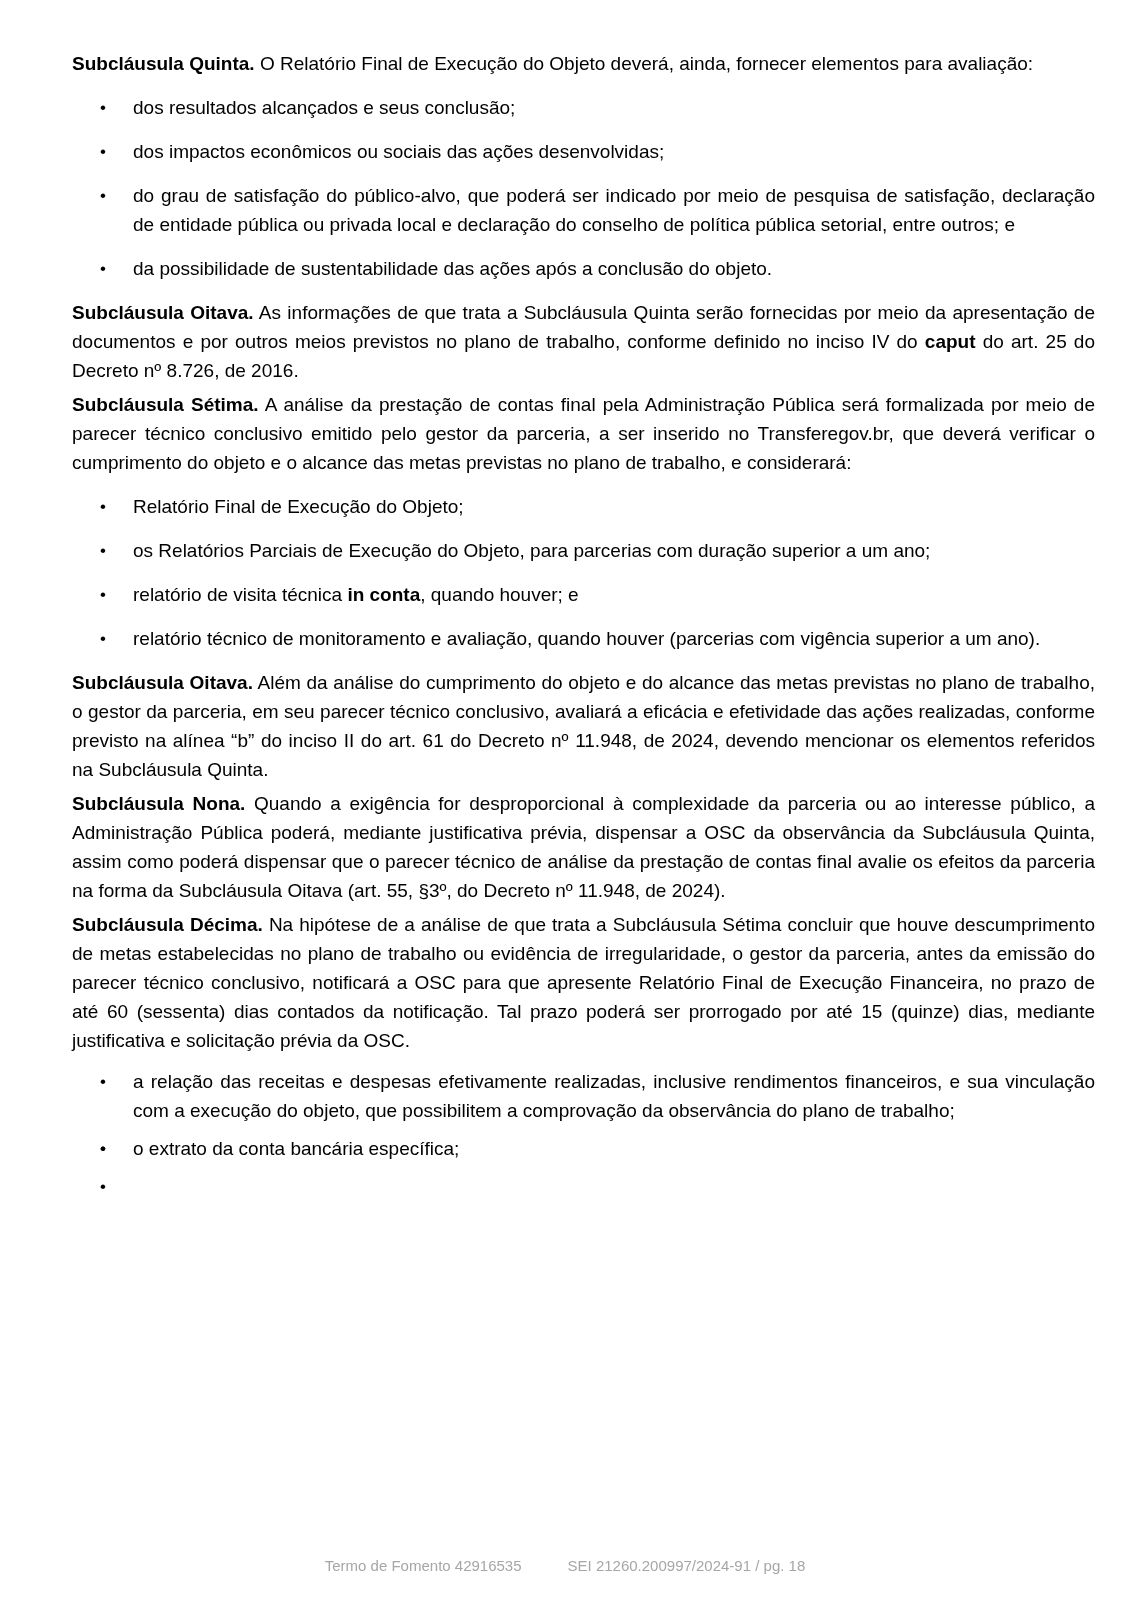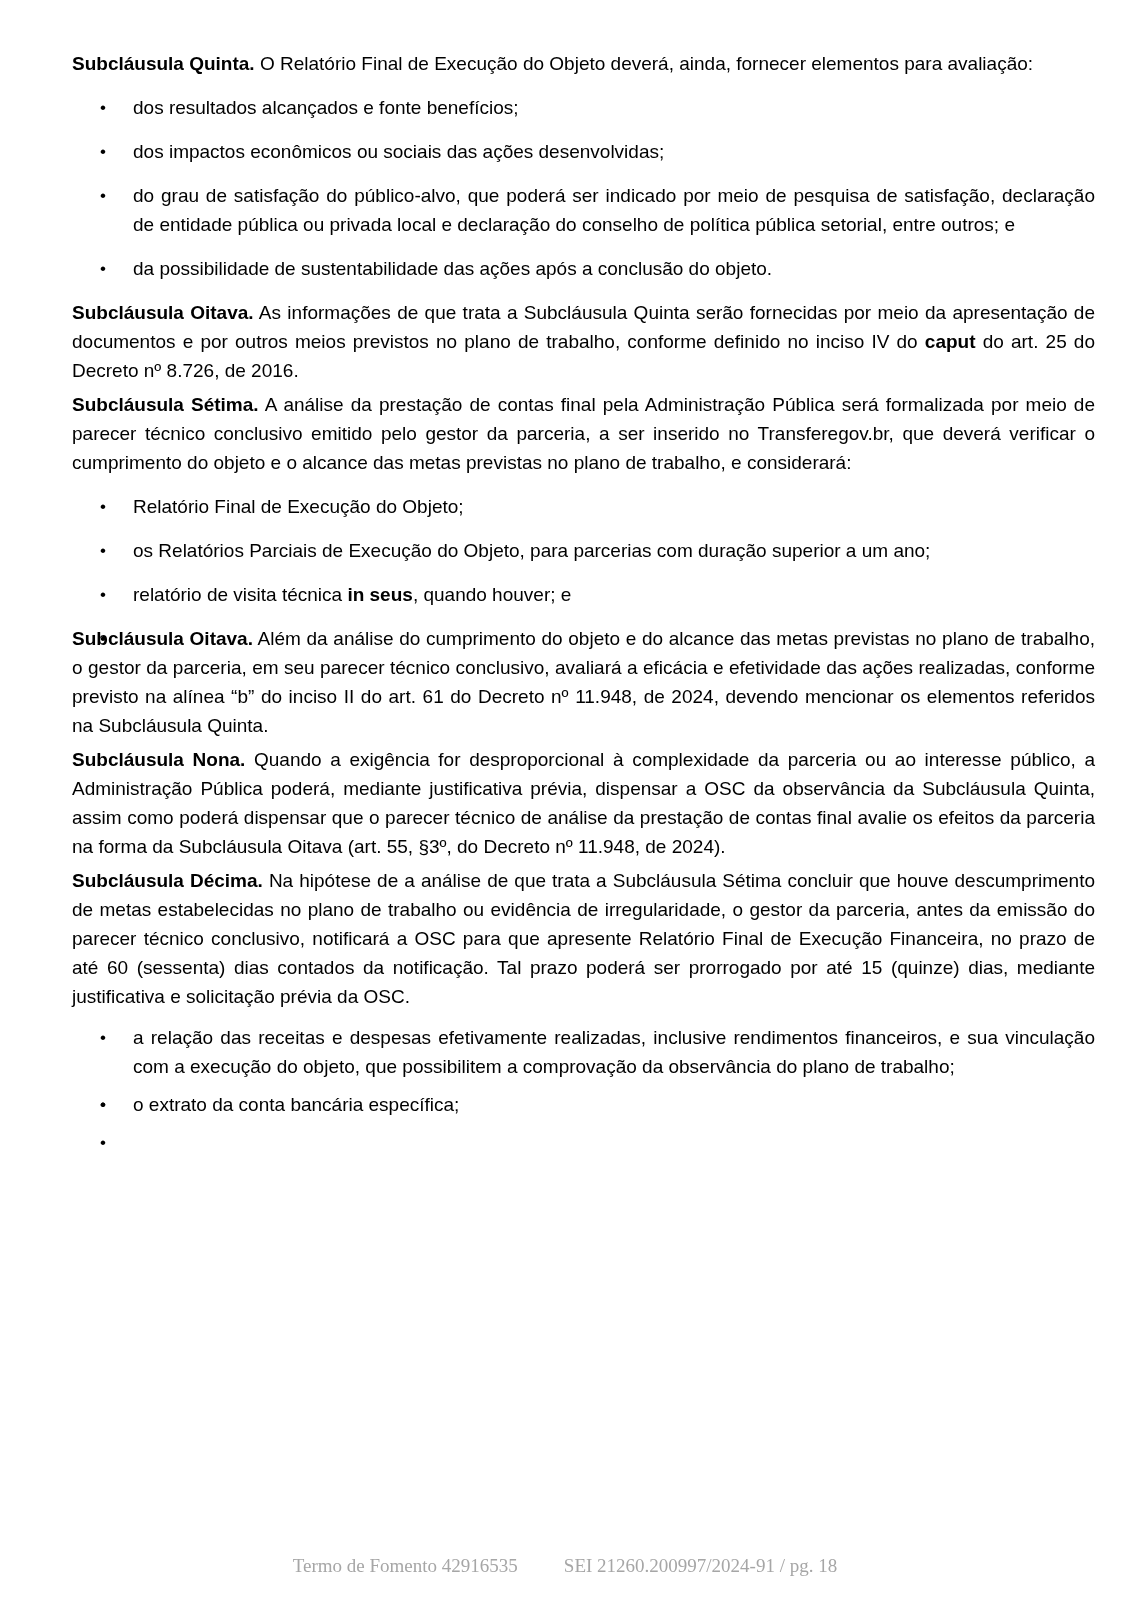--- a/index.html
+++ b/index.html
@@ -42,36 +42,35 @@
   }
   .item-text b { font-weight: bold; }
   .footer {
     position: absolute;
     left: 0;
     top: 1551px;
     width: 100%;
     display: flex;
     justify-content: center;
     gap: 46px;
-    font-size: 19px;
+    font-size: 15px;
     color: #a6a6a6;
-    font-family: Liberation Serif, serif;
   }
 </style>
 </head>
 <body>
 
 <div class="page">
 
   <p class="para"><b>Subcláusula Quinta.</b><span> O Relatório Final de Execução do Objeto deverá, ainda, fornecer elementos para avaliação:</span></p>
 
   <ul class="bullets">
     <li>
       <span class="marker">•</span>
-      <span class="item-text"><span>dos resultados alcançados e fonte benefícios;</span></span>
+      <span class="item-text"><span>dos resultados alcançados e seus conclusão;</span></span>
     </li>
     <li>
       <span class="marker">•</span>
       <span class="item-text"><span>dos impactos econômicos ou sociais das ações desenvolvidas;</span></span>
     </li>
     <li>
       <span class="marker">•</span>
       <span class="item-text"><span>do grau de satisfação do público-alvo, que poderá ser indicado por meio de pesquisa de satisfação, declaração de entidade pública ou privada local e declaração do conselho de política pública setorial, entre outros; e</span></span>
     </li>
     <li>
@@ -88,24 +87,25 @@
     <li>
       <span class="marker">•</span>
       <span class="item-text"><span>Relatório Final de Execução do Objeto;</span></span>
     </li>
     <li>
       <span class="marker">•</span>
       <span class="item-text"><span>os Relatórios Parciais de Execução do Objeto, para parcerias com duração superior a um ano;</span></span>
     </li>
     <li>
       <span class="marker">•</span>
-      <span class="item-text"><span>relatório de visita técnica </span><b>in seus</b><span>, quando houver; e</span></span>
+      <span class="item-text"><span>relatório de visita técnica </span><b>in conta</b><span>, quando houver; e</span></span>
     </li>
     <li>
       <span class="marker">•</span>
+      <span class="item-text"><span>relatório técnico de monitoramento e avaliação, quando houver (parcerias com vigência superior a um ano).</span></span>
     </li>
   </ul>
 
   <p class="para"><b>Subcláusula Oitava.</b><span> Além da análise do cumprimento do objeto e do alcance das metas previstas no plano de trabalho, o gestor da parceria, em seu parecer técnico conclusivo, avaliará a eficácia e efetividade das ações realizadas, conforme previsto na alínea “b” do inciso II do art. 61 do Decreto nº 11.948, de 2024, devendo mencionar os elementos referidos na Subcláusula Quinta.</span></p>
 
   <p class="para"><b>Subcláusula Nona.</b><span> Quando a exigência for desproporcional à complexidade da parceria ou ao interesse público, a Administração Pública poderá, mediante justificativa prévia, dispensar a OSC da observância da Subcláusula Quinta, assim como poderá dispensar que o parecer técnico de análise da prestação de contas final avalie os efeitos da parceria na forma da Subcláusula Oitava (art. 55, §3º, do Decreto nº 11.948, de 2024).</span></p>
 
   <p class="para"><b>Subcláusula Décima.</b><span> Na hipótese de a análise de que trata a Subcláusula Sétima concluir que houve descumprimento de metas estabelecidas no plano de trabalho ou evidência de irregularidade, o gestor da parceria, antes da emissão do parecer técnico conclusivo, notificará a OSC para que apresente Relatório Final de Execução Financeira, no prazo de até 60 (sessenta) dias contados da notificação. Tal prazo poderá ser prorrogado por até 15 (quinze) dias, mediante justificativa e solicitação prévia da OSC.</span></p>
 
 

